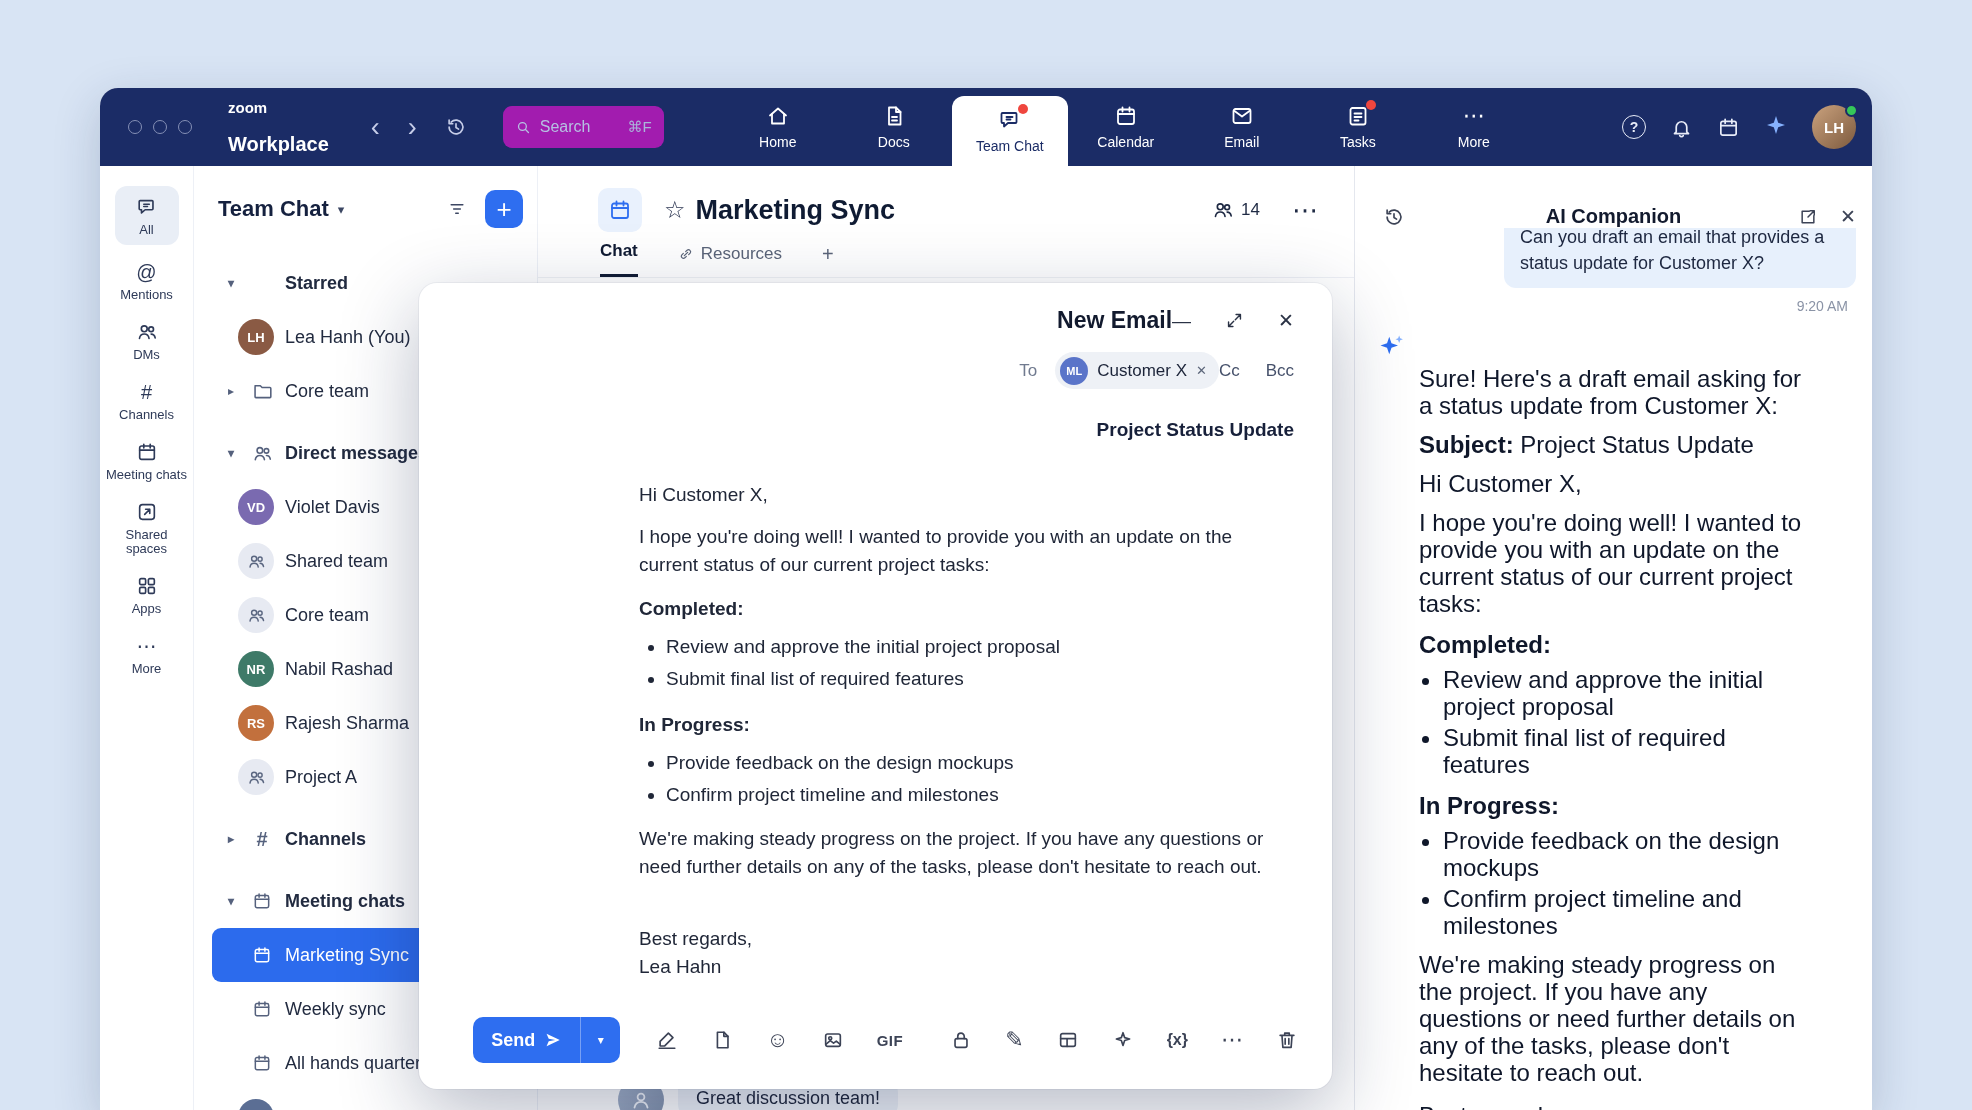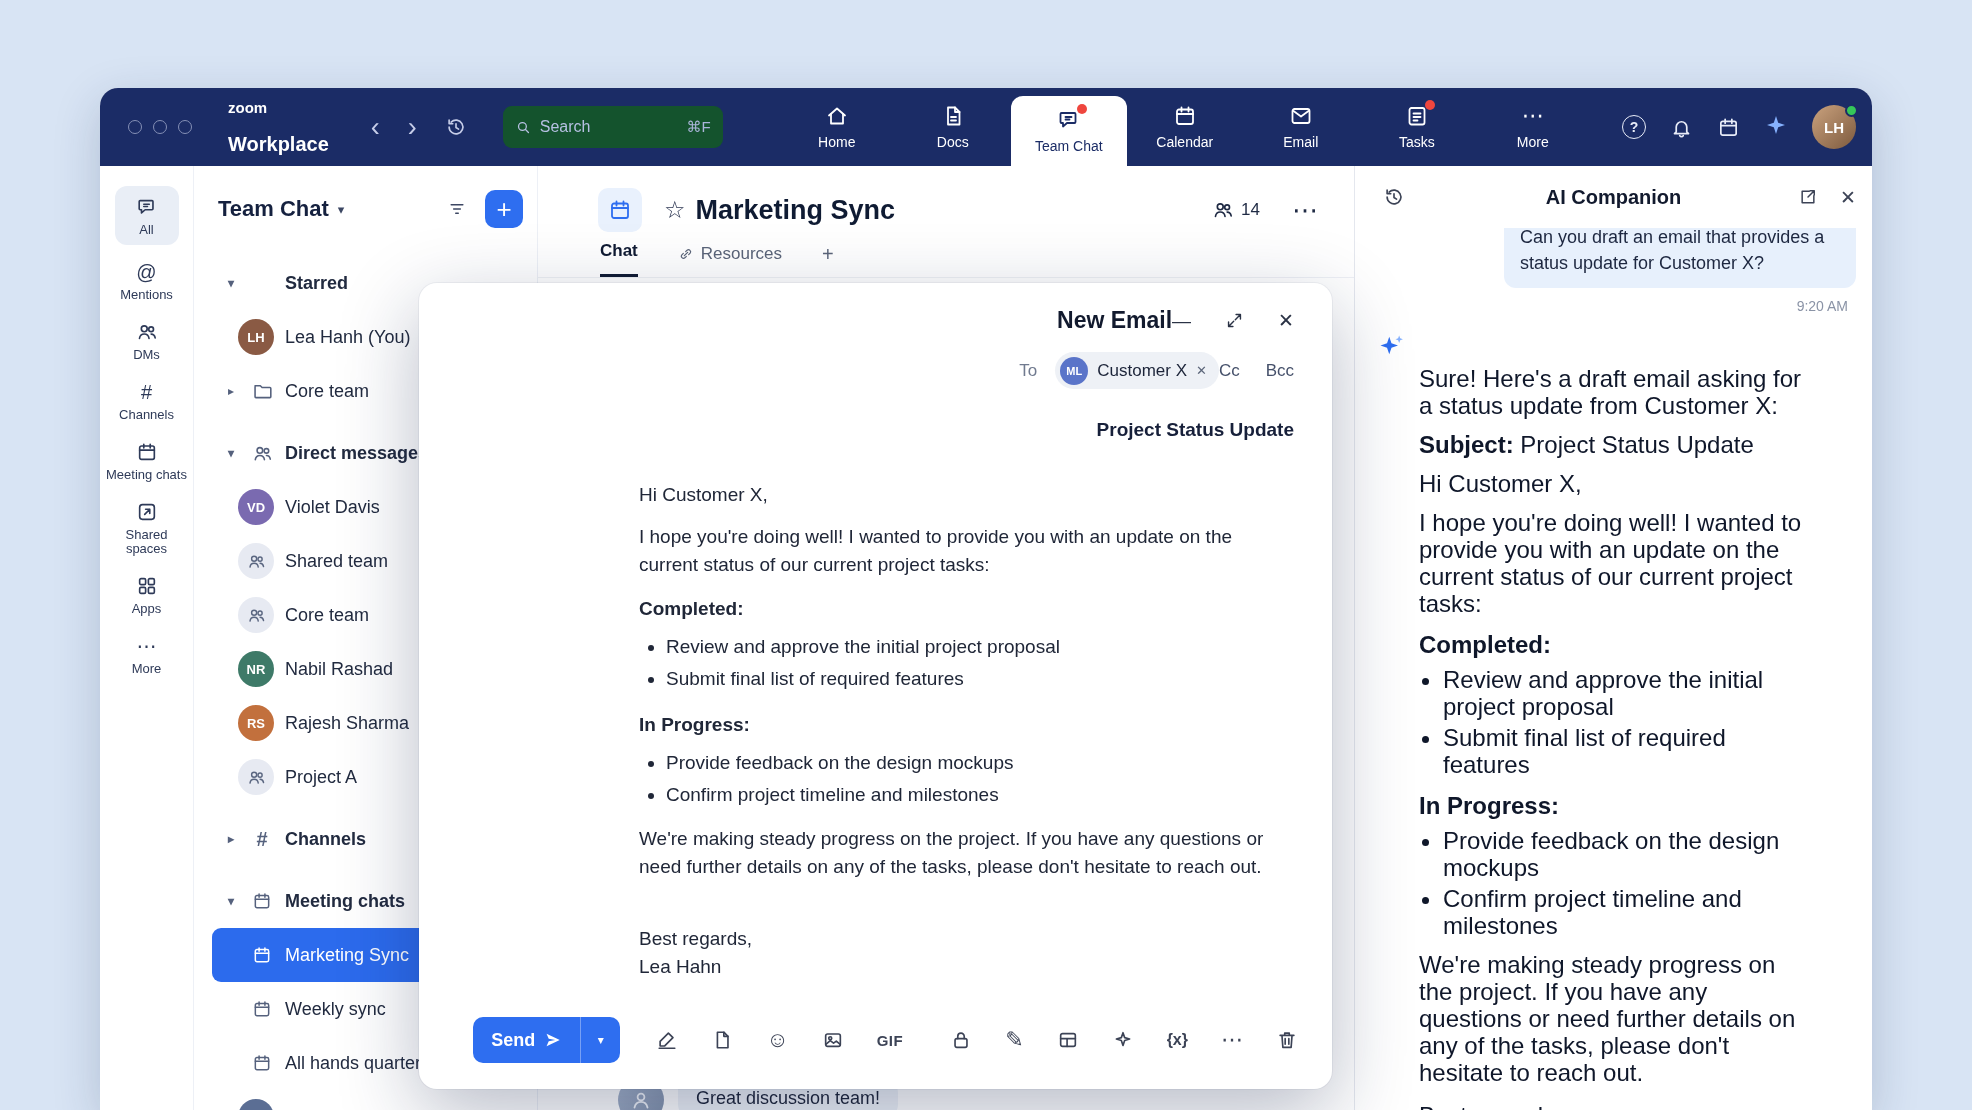--- a/index.html
+++ b/index.html
@@ -13,21 +13,21 @@
 
   
   .topnav { height:78px; background:#1b2c66; display:flex; align-items:center; padding:0 16px 0 28px; color:#fff; flex-shrink:0;gap:12px; }
   .tl { display:flex; gap:11px; margin-right:24px; }
   .tl i { width:14px; height:14px; border:1.5px solid #8590b6; border-radius:50%; }
   .logo { line-height:1; margin-right:30px; }
   .logo .l1 { font-size:15px; font-weight:700; }
   .logo .l2 { font-size:20px; font-weight:600; margin-top:19px; }
   .nav-arrows { display:flex; gap:28px; color:#c6cde8; font-size:27px; align-items:center; margin-right:24px; }
   .nav-arrows .hist { color:#c6cde8; }
-  .searchbox { width:220px; height:42px; background:#14532d; border-radius:9px; display:flex; align-items:center; padding:0 12px; gap:8px; color:#b6c0e2; }
+  .searchbox { width:161px; height:42px; background:#a21caf; border-radius:9px; display:flex; align-items:center; padding:0 12px; gap:8px; color:#b6c0e2; }
   .searchbox input { flex:1; min-width:0; background:transparent; border:none; outline:none; color:#dfe5f6; font-size:16px; font-family:inherit; }
   .searchbox input::placeholder { color:#b6c0e2; }
   .searchbox .sc { font-size:15px; color:#aab5da; }
   .nav-items { display:flex; align-items:flex-end; height:78px; margin-left:44px; }
   .nav-item { width:116px; height:78px; display:flex; flex-direction:column; align-items:center; justify-content:center; gap:6px; font-size:14px; color:#fff; cursor:pointer; }
   .nav-item.active { background:#fff; color:#1b2c66; height:70px; border-radius:12px 12px 0 0; }
   .nicon { position:relative; height:24px; display:flex; align-items:center; }
   .badge-dot { position:absolute; top:-4px; right:-6px; width:10px; height:10px; background:#ef463e; border-radius:50%; }
   .nav-right { margin-left:auto; display:flex; align-items:center; gap:24px; color:#e8ecf8; }
   .help-circle { width:24px; height:24px; border:1.7px solid #e8ecf8; border-radius:50%; display:flex; align-items:center; justify-content:center; font-size:14px; font-weight:700; }
@@ -110,21 +110,21 @@
   .tool-icons > * { cursor:pointer; }
   .gif { font-weight:700; font-size:15px; letter-spacing:.5px; }
   .varx { font-weight:600; font-size:16px; }
   .t-ell { font-size:22px; }
   .gap-l { margin-left:14px; }
   .t-trash { margin-left:auto; }
   .glyph22 { font-size:22px; line-height:22px; }
 
   
   .ai { width:518px; border-left:1px solid #e4e7ee; display:flex; flex-direction:column; flex-shrink:0; background:#fff; }
-  .ai-head { height:62px; display:flex; align-items:center; padding:0 16px 0 28px; position:relative; background:#fff; z-index:2; flex-shrink:0; }
+  .ai-head { height:62px; display:flex; align-items:flex-end; padding:0 16px 0 28px; position:relative; background:#fff; z-index:2; flex-shrink:0; }
   .ai-title { position:absolute; left:0; right:0; text-align:center; font-size:20px; font-weight:700; color:#121a2e; pointer-events:none; }
   .ai-hicon { color:#3c4356; cursor:pointer; }
   .ai-hr { margin-left:auto; display:flex; gap:22px; color:#3c4356; align-items:center; }
   .ai-hr .glyph { font-size:19px; cursor:pointer; }
   .ai-body { flex:1; overflow:hidden; padding:0 16px 0 22px; display:flex; flex-direction:column; }
   .ai-user { align-self:flex-end; max-width:352px; background:#e7f0fc; border-radius:12px; padding:12px 16px; font-size:18px; line-height:26px; color:#1d2740; margin-top:-16px; }
   .ai-time { text-align:right; font-size:14px; color:#8a93a6; margin:10px 8px 16px 0; }
   .ai-row { display:flex; gap:14px; align-items:flex-start; }
   .ai-spark { flex-shrink:0; margin-top:2px; }
   .ai-text { width:392px; font-size:24px; line-height:27px; color:#0f172a;margin-top:35px; }

